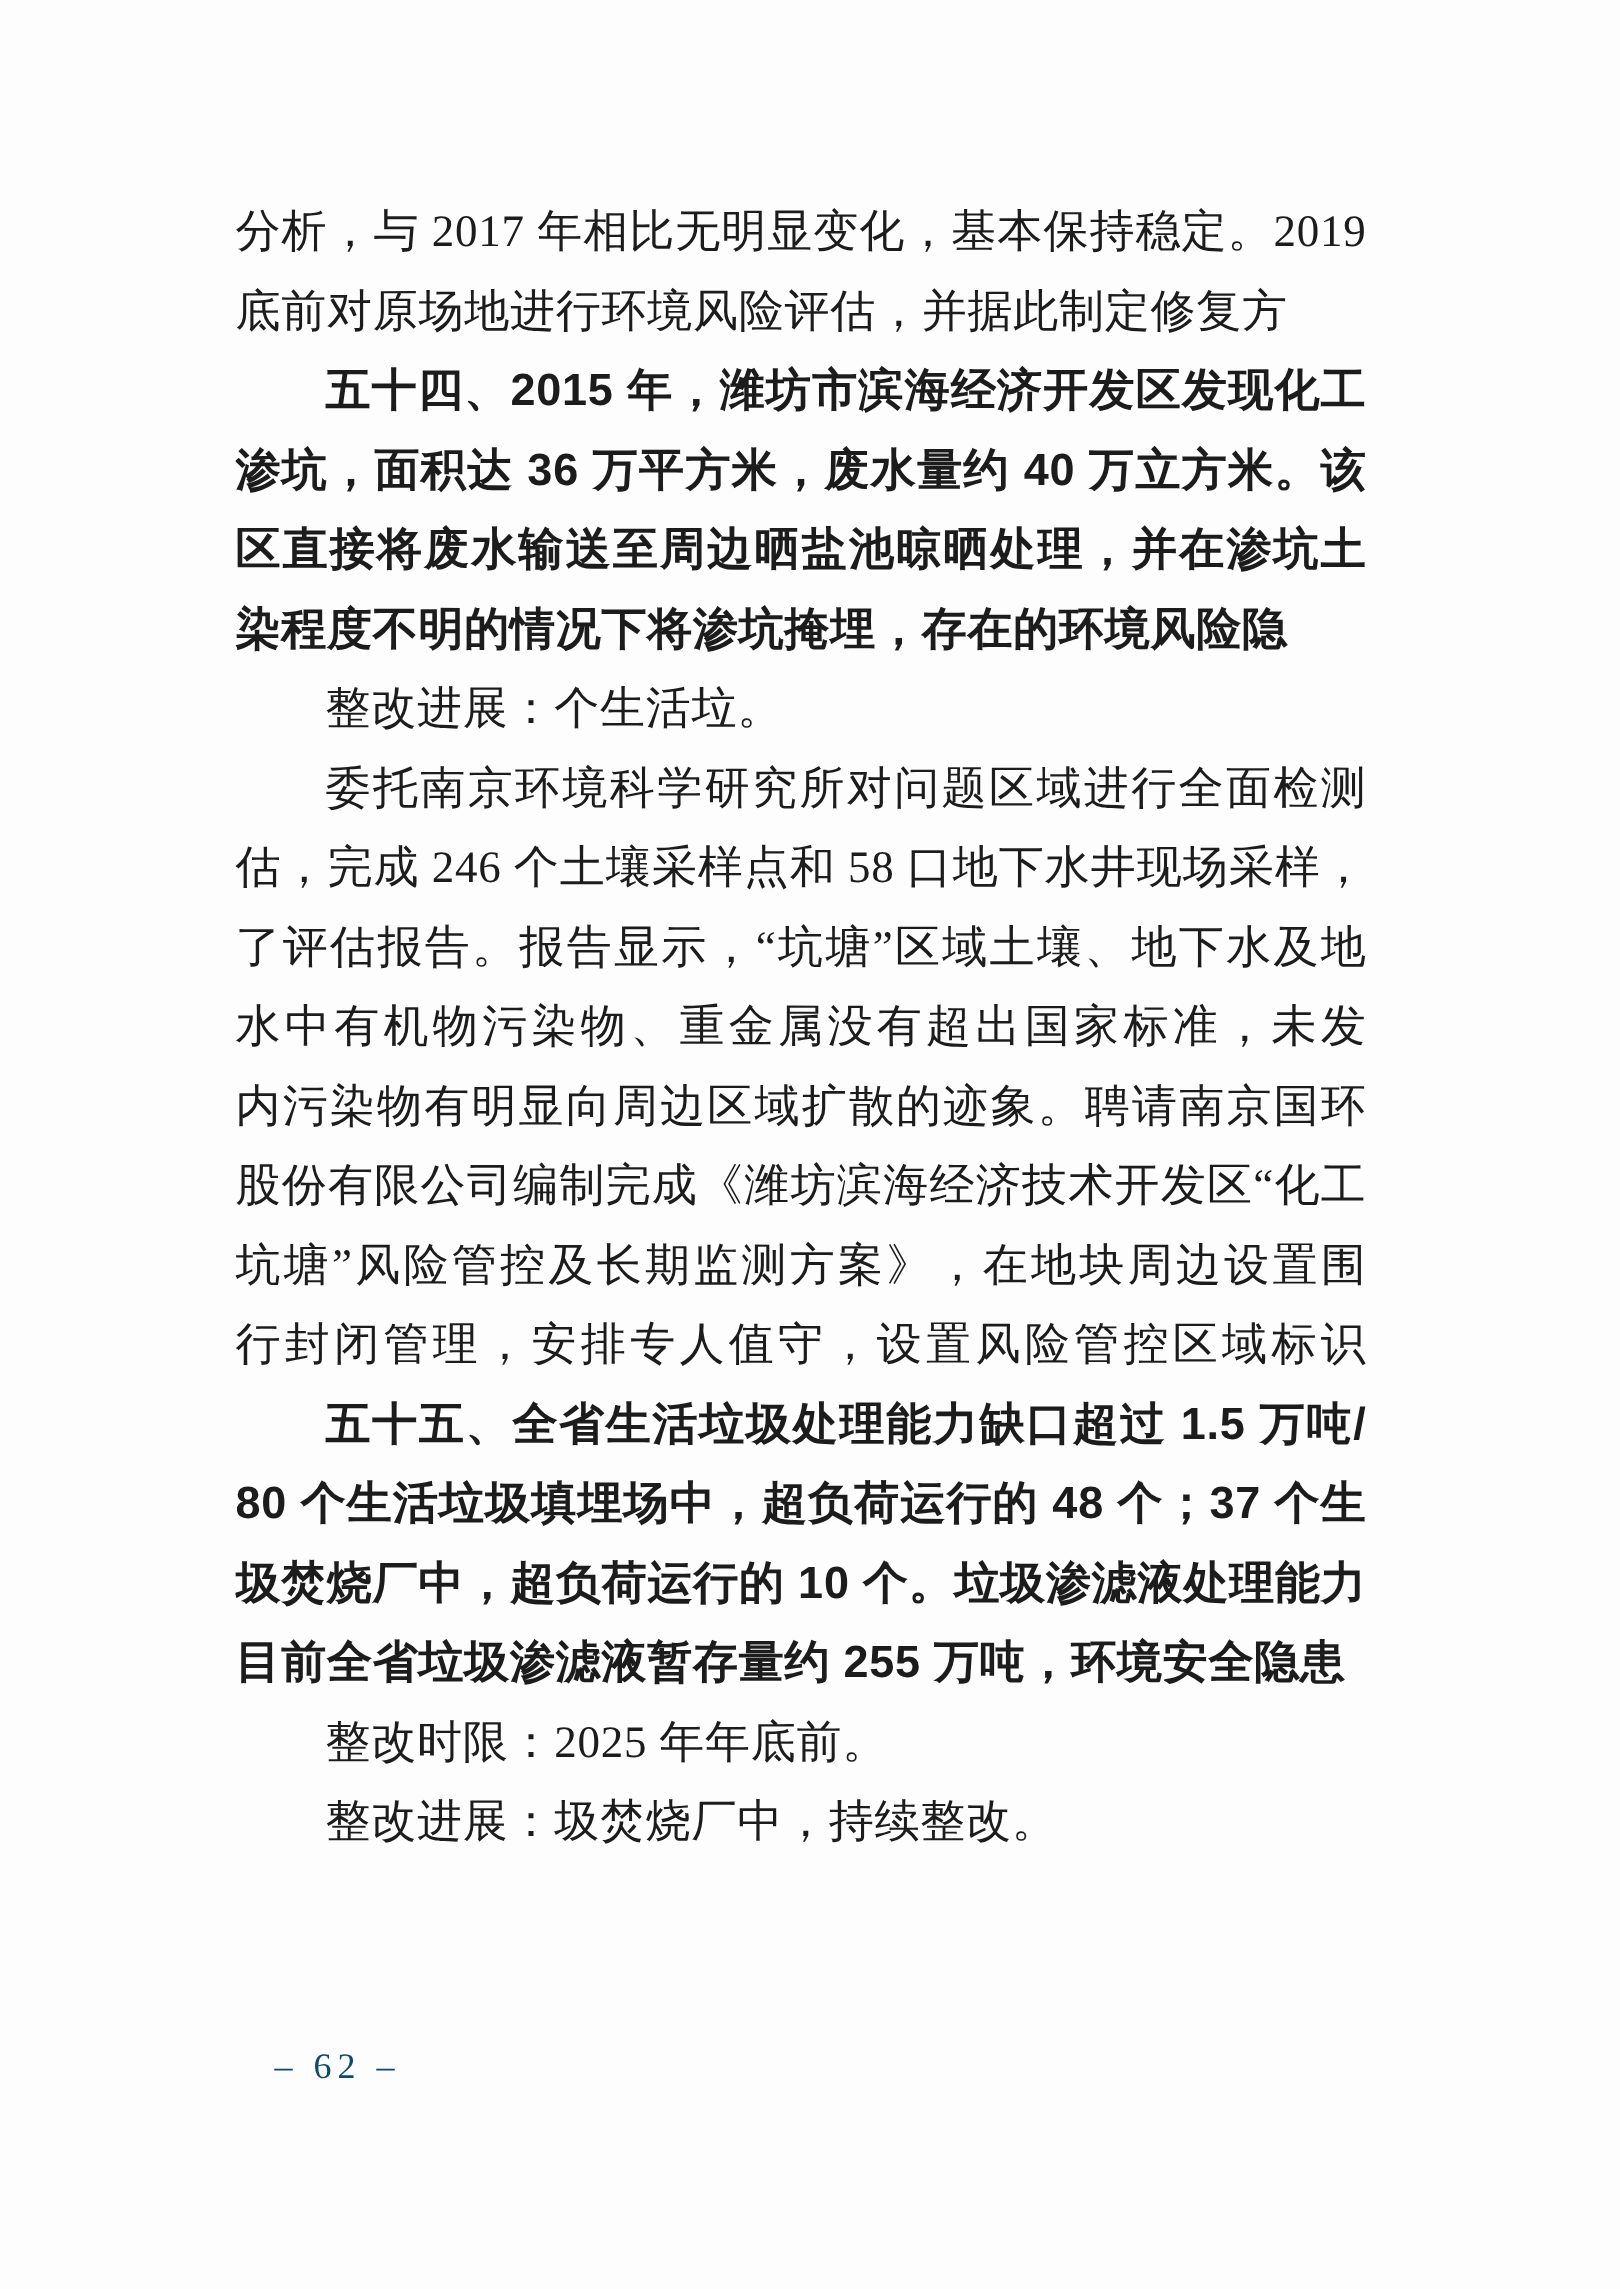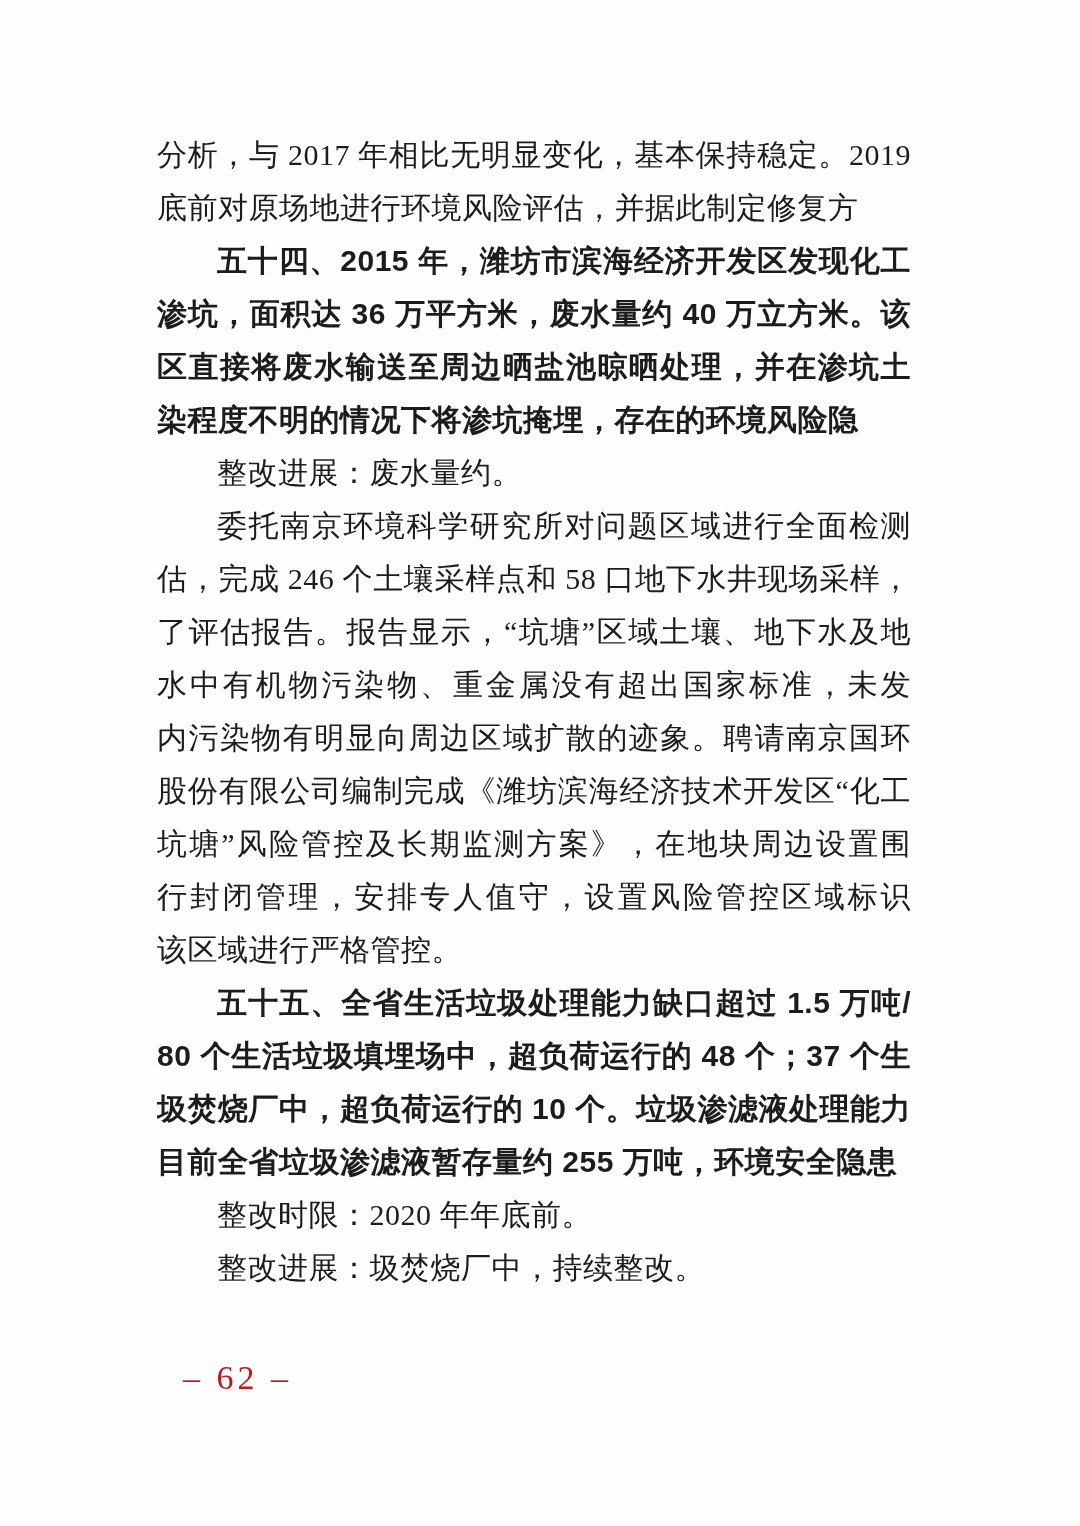--- a/index.html
+++ b/index.html
@@ -51,62 +51,61 @@
   
   .para.bold {
     font-family: "Liberation Sans", "DejaVu Sans", sans-serif;
     font-weight: 700;
   }
   .page-number {
     position: absolute;
     left: 183px;
     top: 1358px;
     font-family: "Liberation Serif", "DejaVu Serif", serif;
-    font-size: 34px;
+    font-size: 24px;
     line-height: 40px;
-    color: #b91c1c;
+    color: #0c4a6e;
     letter-spacing: 4px;
   }
 </style>
 </head>
 <body>
 
 <div class="page">
   <div class="textblock" id="doc-body">
       <div class="para regular">
         <div class="line j">分析，与 2017 年相比无明显变化，基本保持稳定。2019 年</div>
         <div class="line">底前对原场地进行环境风险评估，并据此制定修复方案。</div>
       </div>
       <div class="para bold indent">
         <div class="line j">五十四、2015 年，潍坊市滨海经济开发区发现化工废水</div>
         <div class="line j">渗坑，面积达 36 万平方米，废水量约 40 万立方米。该开发</div>
         <div class="line j">区直接将废水输送至周边晒盐池晾晒处理，并在渗坑土壤污</div>
         <div class="line">染程度不明的情况下将渗坑掩埋，存在的环境风险隐患。</div>
       </div>
       <div class="para regular indent">
-        <div class="line">整改进展：废水量约。</div>
+        <div class="line">整改进展：个生活垃。</div>
       </div>
       <div class="para regular indent">
         <div class="line j">委托南京环境科学研究所对问题区域进行全面检测评</div>
         <div class="line j">估，完成 246 个土壤采样点和 58 口地下水井现场采样，出具</div>
         <div class="line j">了评估报告。报告显示，“坑塘”区域土壤、地下水及地表积</div>
         <div class="line j">水中有机物污染物、重金属没有超出国家标准，未发现“坑塘”</div>
         <div class="line j">内污染物有明显向周边区域扩散的迹象。聘请南京国环科技</div>
         <div class="line j">股份有限公司编制完成《潍坊滨海经济技术开发区“化工废水</div>
         <div class="line j">坑塘”风险管控及长期监测方案》，在地块周边设置围网，实</div>
         <div class="line j">行封闭管理，安排专人值守，设置风险管控区域标识牌，对</div>
-        <div class="line">该区域进行严格管控。</div>
       </div>
       <div class="para bold indent">
         <div class="line j">五十五、全省生活垃圾处理能力缺口超过 1.5 万吨/日，</div>
         <div class="line j">80 个生活垃圾填埋场中，超负荷运行的 48 个；37 个生活垃</div>
         <div class="line j">圾焚烧厂中，超负荷运行的 10 个。垃圾渗滤液处理能力不足，</div>
         <div class="line">目前全省垃圾渗滤液暂存量约 255 万吨，环境安全隐患突出。</div>
       </div>
       <div class="para regular indent">
-        <div class="line">整改时限：2020 年年底前。</div>
+        <div class="line">整改时限：2025 年年底前。</div>
       </div>
       <div class="para regular indent">
         <div class="line">整改进展：圾焚烧厂中，持续整改。</div>
       </div>
     </div>
   <div class="page-number">– 62 –</div>
 </div>
 
 </body></html>

